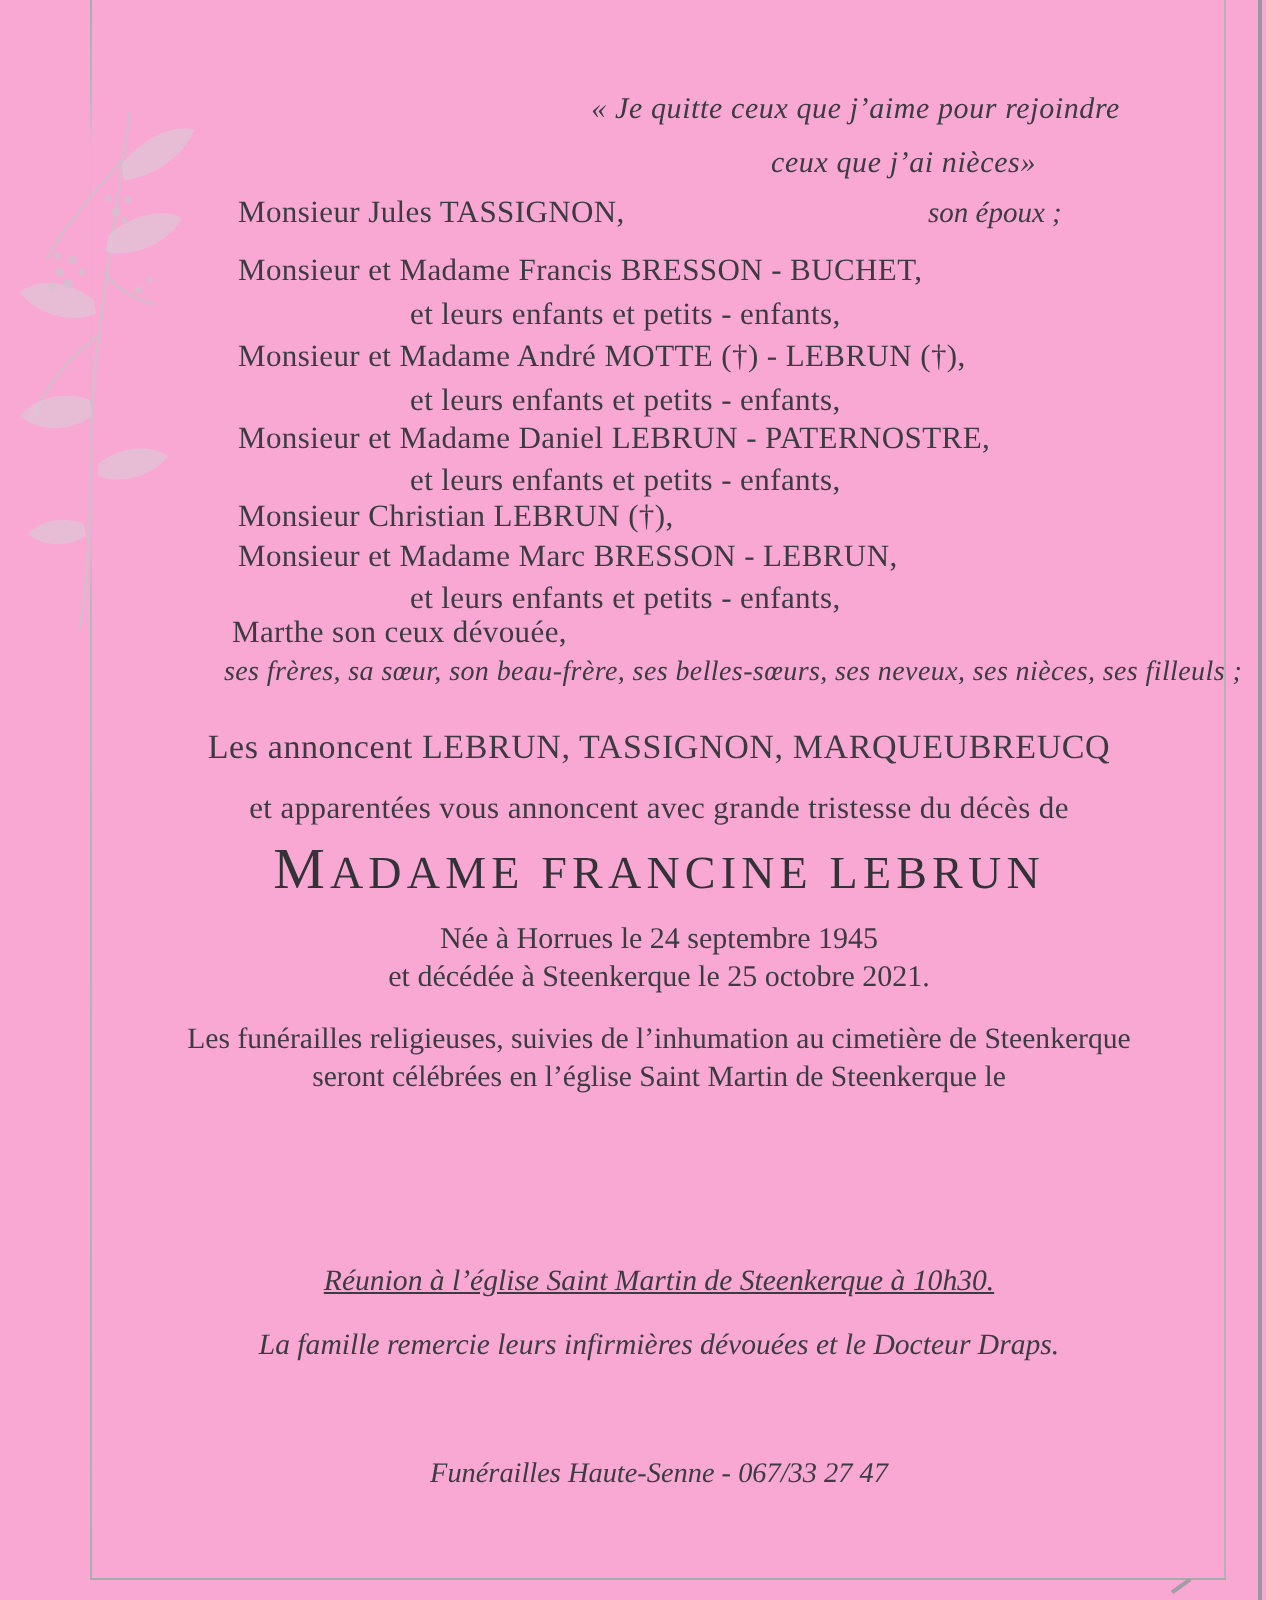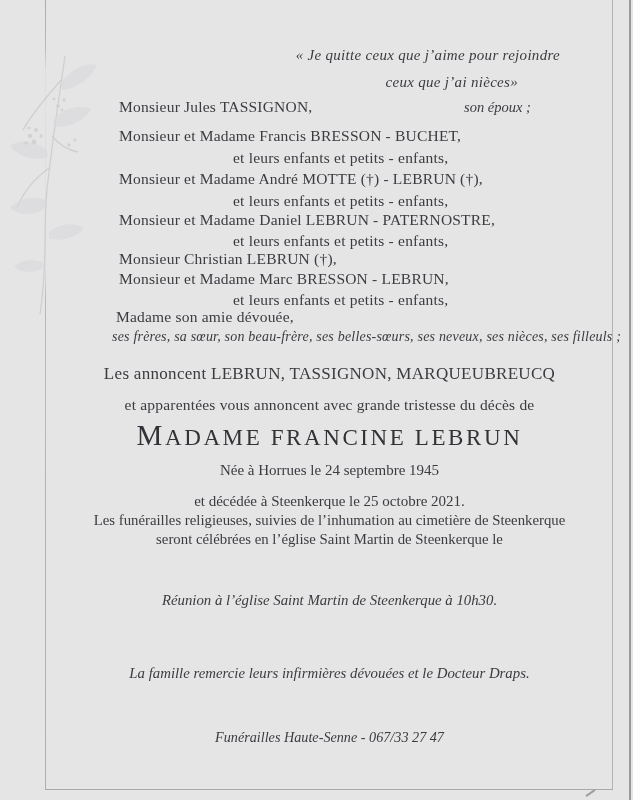--- a/index.html
+++ b/index.html
@@ -4,21 +4,21 @@
 <style>
   * { margin: 0; padding: 0; box-sizing: border-box; }
   html, body { background: #ffffff; }
   body {
     width: 633px; height: 800px;
     position: relative;
     font-family: "Liberation Serif", "DejaVu Serif", serif;
     color: #3b3b41;
     overflow: hidden;
   }
-  .page { position: absolute; inset: 0; background: #e5e5e5; }
+  .page { position: absolute; inset: 0; background: #f9a8d4; }
 
   
   .edge { position: absolute; background: #b3b3b6; }
   .edge-left {
     left: 45px; top: 0; width: 1px; height: 790px;
     background: linear-gradient(to bottom,
       #ababae 0%, #b8b8bb 6%,
       rgba(185,185,188,0.15) 9%, rgba(185,185,188,0.15) 34%,
       #b8b8bb 38%, #aeaeb1 100%);
   }
@@ -34,39 +34,39 @@
   .flower { position: absolute; left: 2px; top: 50px; opacity: .8; filter: blur(.3px); }
 
   .epigraph {
     position: absolute; top: 42px; right: 73px;
     text-align: right; font-style: italic;
     font-size: 15px; line-height: 27px; letter-spacing: .3px;
   }
   .epigraph .l2 { padding-right: 42px; }
 
   .rel { position: absolute; font-size: 15.5px; white-space: nowrap; letter-spacing: .2px; }
-  .rel.indent { left: 205px; margin-left: 28px; }
+  .rel.indent { left: 205px; }
   .rel.main { left: 103px; margin-left: 16px; }
   .rel.small-ital { font-style: italic; font-size: 14px; }
   .relation { position: absolute; left: 464px; top: 99px; font-style: italic; font-size: 14.5px; }
 
   .centered {
     position: absolute; left: 46px; width: 567px;
     text-align: center; white-space: nowrap;
   }
   .families   { top: 364px; font-size: 17px;   letter-spacing: .3px; }
   .intro      { top: 396px; font-size: 15.5px; letter-spacing: .2px; }
   .deceased   { top: 419px; font-size: 23px;   letter-spacing: 2.6px; color: #323237; }
   .deceased::first-letter { font-size: 29px; }
   .birth      { top: 462px; font-size: 15px; }
-  .death      { top: 481px; font-size: 15px; margin-top: 12px; }
+  .death      { top: 481px; font-size: 15px; }
   .ceremony1  { top: 512px; font-size: 14.8px; }
   .ceremony2  { top: 531px; font-size: 14.8px; }
   .cdate      { top: 556px; font-size: 19.5px; font-weight: bold; letter-spacing: .6px; color: #333338; }
-  .meeting    { top: 592px; font-size: 14.8px; font-style: italic; }
+  .meeting    { top: 633px; font-size: 14.8px; font-style: italic; text-decoration: underline; }
   .thanks     { top: 665px; font-size: 14.8px; font-style: italic; }
   .fhome      { top: 729px; font-size: 14.2px; font-style: italic; }
 </style>
 </head>
 <body>
 
 <div class="page">
 
   <div class="edge edge-left"></div>
   <div class="edge edge-right"></div>
@@ -114,21 +114,21 @@
   <div class="relation">son époux ;</div>
   <div class="rel main" style="top:127px">Monsieur et Madame Francis BRESSON - BUCHET,</div>
   <div class="rel indent" style="top:149px">et leurs enfants et petits - enfants,</div>
   <div class="rel main" style="top:170px">Monsieur et Madame André MOTTE (†) - LEBRUN (†),</div>
   <div class="rel indent" style="top:192px">et leurs enfants et petits - enfants,</div>
   <div class="rel main" style="top:211px">Monsieur et Madame Daniel LEBRUN - PATERNOSTRE,</div>
   <div class="rel indent" style="top:232px">et leurs enfants et petits - enfants,</div>
   <div class="rel main" style="top:250px">Monsieur Christian LEBRUN (†),</div>
   <div class="rel main" style="top:270px">Monsieur et Madame Marc BRESSON - LEBRUN,</div>
   <div class="rel indent" style="top:291px">et leurs enfants et petits - enfants,</div>
-  <div class="rel main" style="top:308px; left:100px">Madame son amie dévouée,</div>
+  <div class="rel main" style="top:308px; left:100px">Marthe son ceux dévouée,</div>
   <div class="rel small-ital" style="top:329px; left:112px">ses frères, sa sœur, son beau-frère, ses belles-sœurs, ses neveux, ses nièces, ses filleuls ;</div>
 
   <div class="centered families">Les annoncent LEBRUN, TASSIGNON, MARQUEUBREUCQ</div>
   <div class="centered intro">et apparentées vous annoncent avec grande tristesse du décès de</div>
   <div class="centered deceased">MADAME FRANCINE LEBRUN</div>
   <div class="centered birth">Née à Horrues le 24 septembre 1945</div>
   <div class="centered death">et décédée à Steenkerque le 25 octobre 2021.</div>
 
   <div class="centered ceremony1">Les funérailles religieuses, suivies de l’inhumation au cimetière de Steenkerque</div>
   <div class="centered ceremony2">seront célébrées en l’église Saint Martin de Steenkerque le</div>

